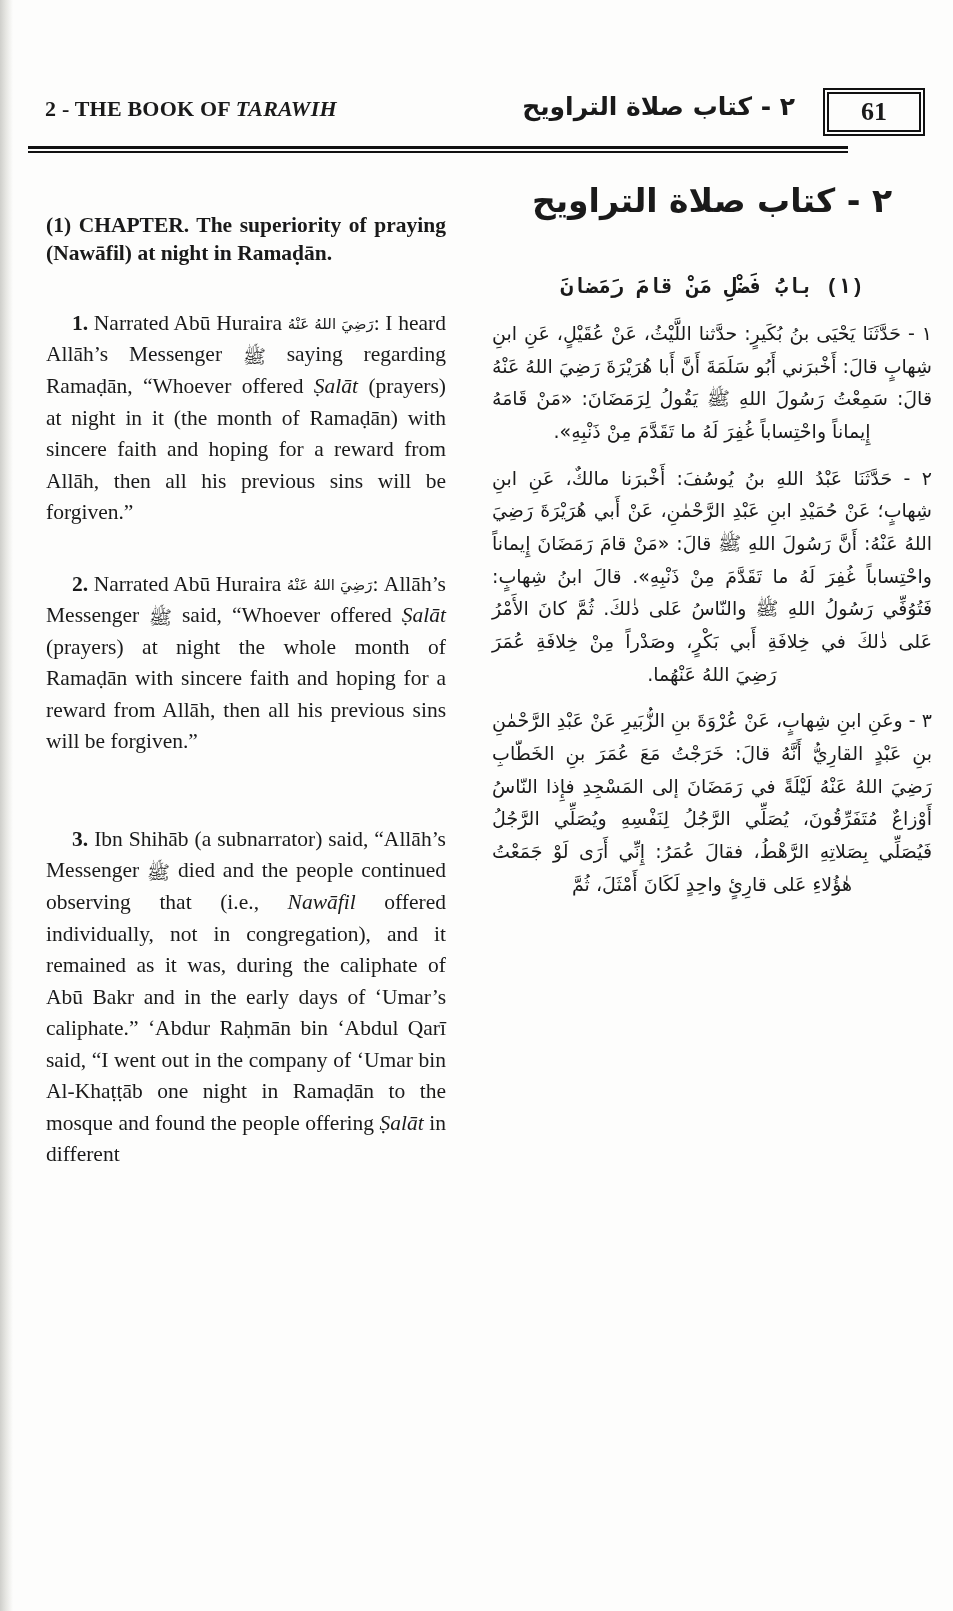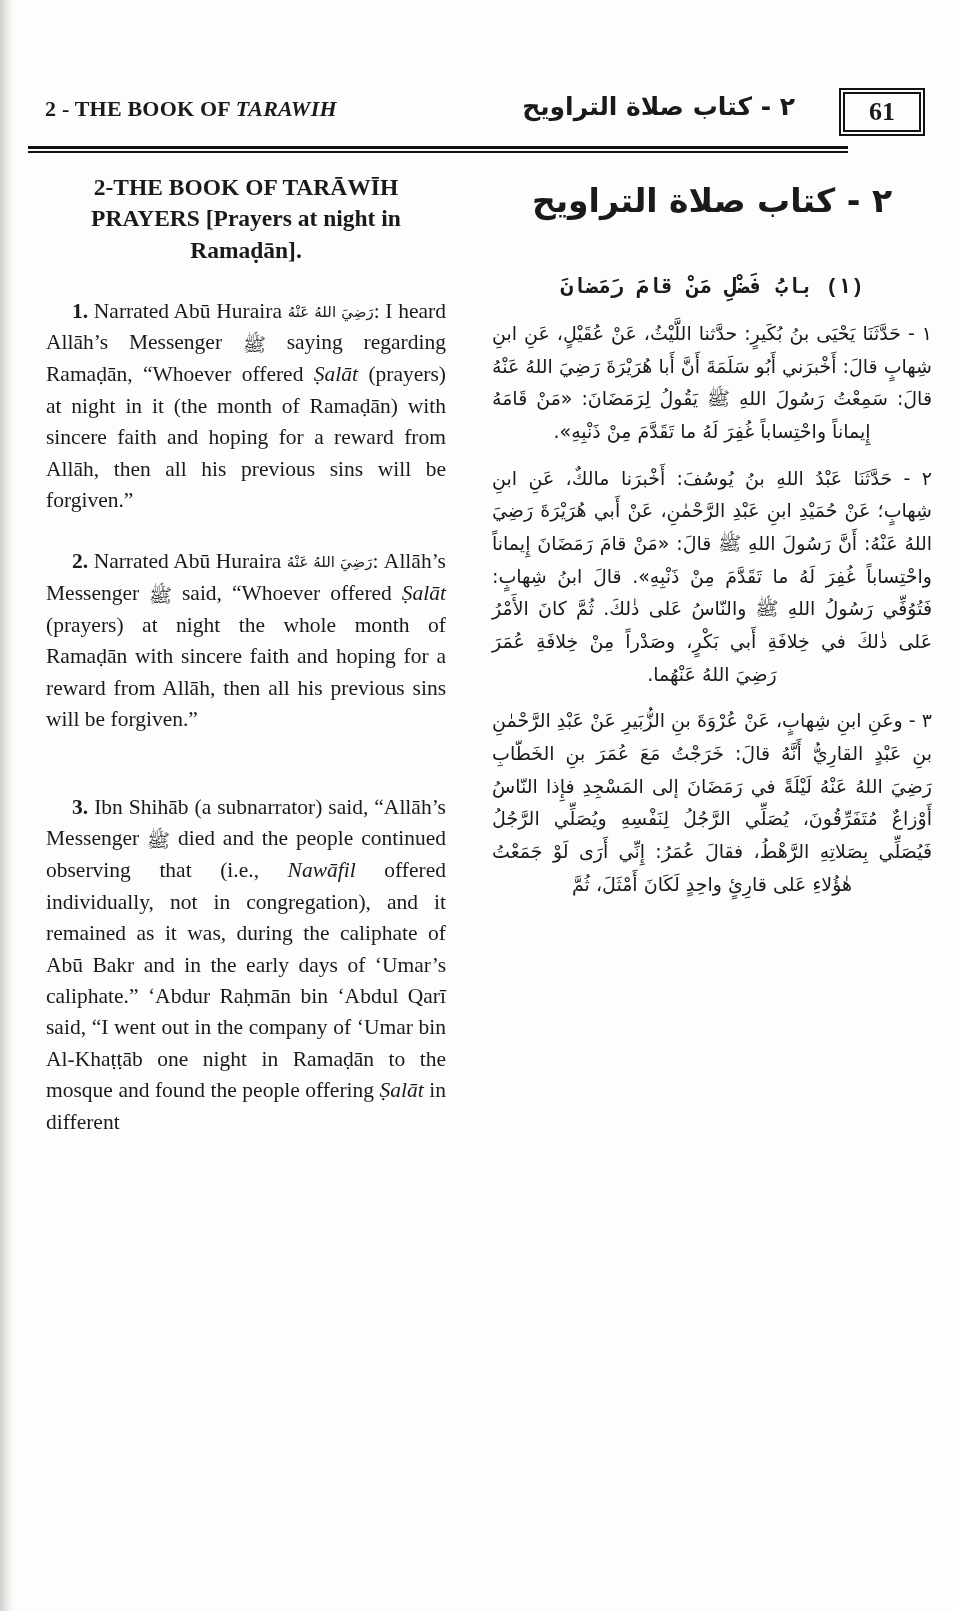--- a/index.html
+++ b/index.html
@@ -59,21 +59,21 @@
     font-family: "DejaVu Sans", sans-serif;
     font-weight: bold;
     font-size: 25px;
     white-space: nowrap;
   }
 
   .page-num-box {
     position: absolute;
     right: 0px;
     top: -4px;
-    width: 86px;
+    width: 102px;
     height: 48px;
     border: 2px solid #111;
     padding: 2px;
     box-sizing: border-box;
   }
   .page-num-inner {
     width: 100%;
     height: 100%;
     border: 2px solid #111;
     box-sizing: border-box;
@@ -134,21 +134,21 @@
     text-align-last: left;
     margin-top: 40px;
   }
 
   .hadith-en {
     font-size: 21.5px;
     line-height: 1.465;
     text-align: justify;
     text-align-last: left;
     text-indent: 26px;
-    margin-top: 30px;
+    margin-top: 40px;
     hyphens: none;
   }
   .hadith-en .num {
     font-weight: bold;
   }
   .hadith-en .ital { font-style: italic; }
   .hadith-en .uline { text-decoration-thickness: 1.5px; text-underline-offset: 1px; }
 
   .honorific {
     font-family: "DejaVu Sans", sans-serif;
@@ -216,22 +216,22 @@
   </div>
 
   <div class="rule-double">
     <i class="thick"></i>
     <i class="gap"></i>
     <i class="thin"></i>
   </div>
 
   <div class="col col-en">
 
-    <div class="book-title">2-THE BOOK OF TARĀWĪH PRAYERS [Prayers at night in Ramaḍān].</div>
-
+
+    <div class="chapter-en"><span>(1) CHAPTER.</span><span> The superiority of praying (</span><span class="ital">Nawāfil</span><span>) at night in Ramaḍān.</span></div>
 
     <div class="hadith-en"><span class="num">1.</span><span> Narrated Abū Huraira </span><span class="honorific">رَضِيَ اللهُ عَنْهُ</span><span>: I heard Allāh’s Messenger </span><span class="pbuh">ﷺ</span><span> saying regarding Ramaḍān, “Whoever offered </span><span class="ital">Ṣalāt</span><span> (prayers) at night in it (the month of Ramaḍān) with sincere faith and hoping for a reward from Allāh, then all his previous sins will be forgiven.”</span></div>
 
     <div class="hadith-en"><span class="num">2.</span><span> Narrated Abū Huraira </span><span class="honorific">رَضِيَ اللهُ عَنْهُ</span><span>: Allāh’s Messenger </span><span class="pbuh">ﷺ</span><span> said, “Whoever offered </span><span class="ital">Ṣalāt</span><span> (prayers) at night the whole month of Ramaḍān with sincere faith and hoping for a reward from Allāh, then all his previous sins will be forgiven.”</span></div>
 
     <div class="spacer-gap"></div>
 
     <div class="hadith-en"><span class="num">3.</span><span> Ibn </span><span class="uline">Sh</span><span>ihāb (a subnarrator) said, “Allāh’s Messenger </span><span class="pbuh">ﷺ</span><span> died and the people continued observing that (i.e., </span><span class="ital">Nawāfil</span><span> offered individually, not in congregation), and it remained as it was, during the caliphate of Abū Bakr and in the early days of ‘Umar’s caliphate.” ‘Abdur Raḥmān bin ‘Abdul Qarī said, “I went out in the company of ‘Umar bin Al-</span><span class="uline">Kh</span><span>aṭṭāb one night in Ramaḍān to the mosque and found the people offering </span><span class="ital">Ṣalāt</span><span> in different</span></div>
   </div>
 

